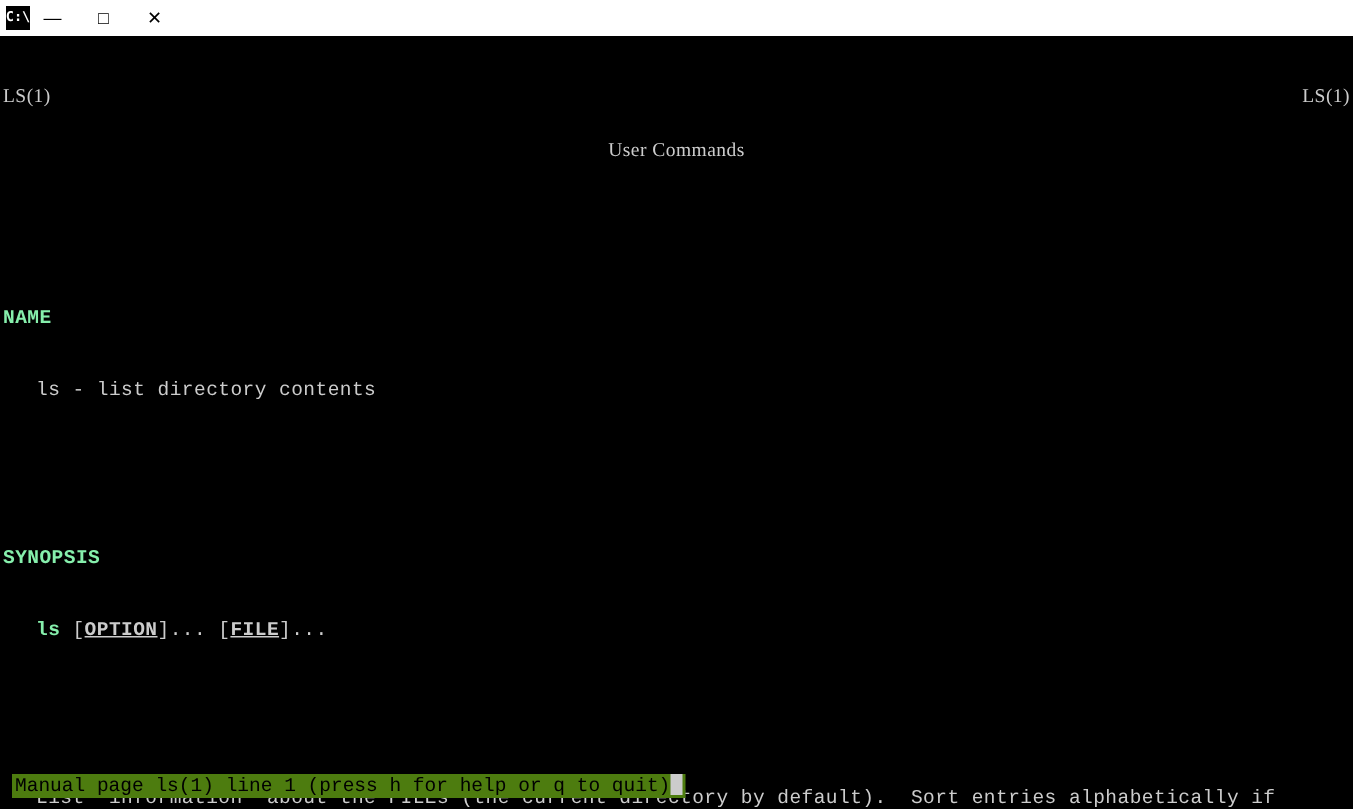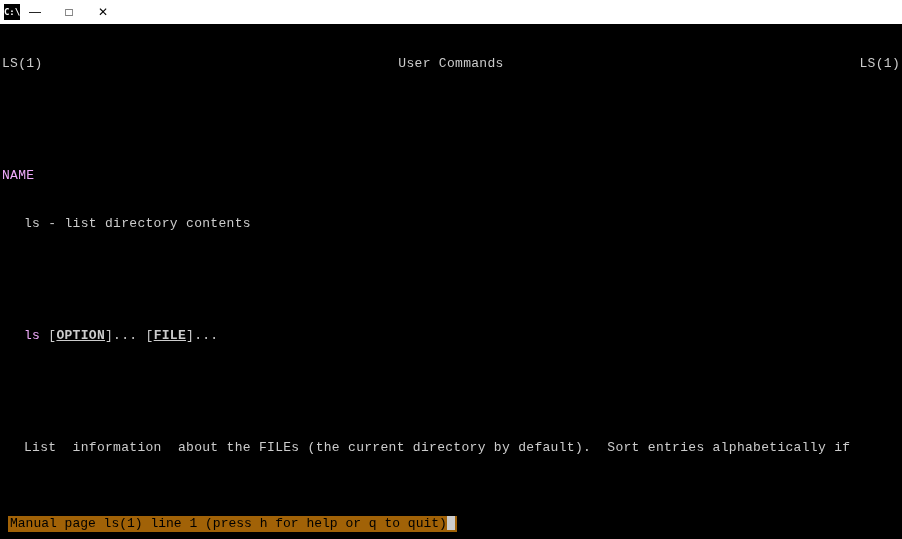--- a/index.html
+++ b/index.html
@@ -48,46 +48,47 @@
     }
     .terminal {
       padding: 0px;
       white-space: pre;
       letter-spacing: 0.3px;
     }
     .header-row {
       display: flex;
       justify-content: space-between;
       padding: 0 2px;
+      font-family: Liberation Serif, serif;
     }
     .header-left, .header-right { flex: 0 0 auto; }
-    .header-center { flex: 1; text-align: center; }
+    .header-center { flex: 1; text-align: center; margin-top: 36px; }
     .content { padding: 0 2px; }
     .underline { text-decoration: underline; font-weight: bold; }
     .indent1 { padding-left: 24px; }
     .blank { height: 16px; }
     .statusbar {
       position: absolute;
       bottom: 7px;
       left: 8px;
-      background: #a16207;
+      background: #4d7c0f;
       color: #000;
       padding: 0 2px;
       display: inline-flex;
       align-items: flex-start;
     }
     .cursor {
       display: inline-block;
       width: 8px;
       height: 14px;
       background: #ccc;
       margin-left: 0px;
     }
     .wg { white-space: pre; }
-    .bold-white { font-weight: normal; color: #f0abfc; }
+    .bold-white { font-weight: bold; color: #86efac; }
   </style>
 </head>
 <body>
 
 <div class="titlebar">
   <div class="titlebar-icon">C:\</div>
   <div class="titlebar-controls">
     <div class="titlebar-btn">—</div>
     <div class="titlebar-btn">□</div>
     <div class="titlebar-btn">✕</div>
@@ -99,20 +100,21 @@
     <span class="header-left">LS(1)</span>
     <span class="header-center">User Commands</span>
     <span class="header-right">LS(1)</span>
   </div>
   <div class="blank"></div>
 
   <div class="content bold-white">NAME</div>
   <div class="indent1">ls - list directory contents</div>
   <div class="blank"></div>
 
+  <div class="content bold-white">SYNOPSIS</div>
   <div class="indent1"><span class="bold-white">ls</span><span> [</span><span class="underline">OPTION</span><span>]... [</span><span class="underline">FILE</span><span>]...</span></div>
   <div class="blank"></div>
 
   <div class="indent1 wg">List  information  about the FILEs (the current directory by default).  Sort entries alphabetically if</div>
   
   
   
   
 
   

